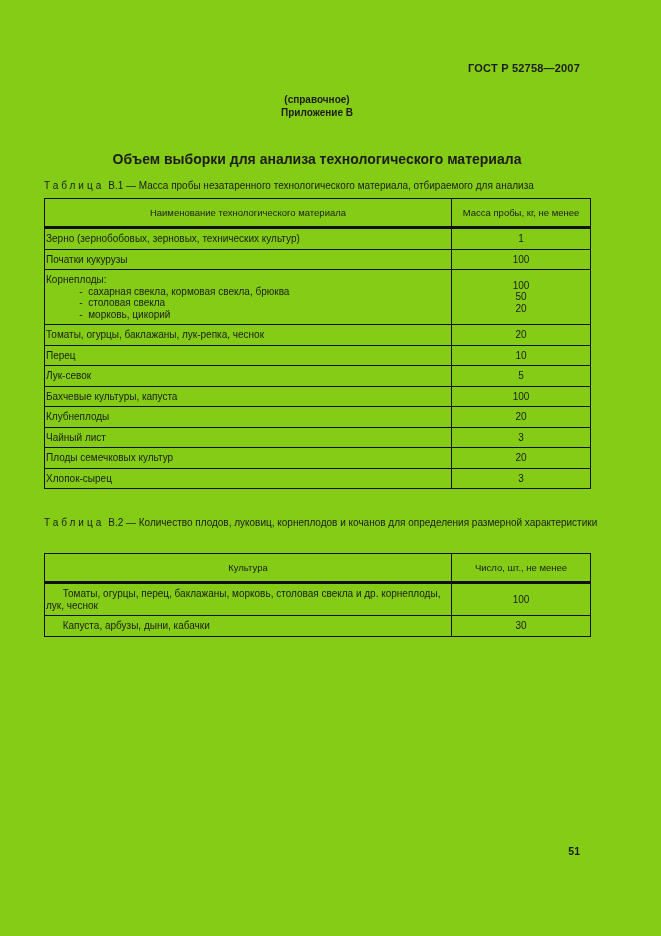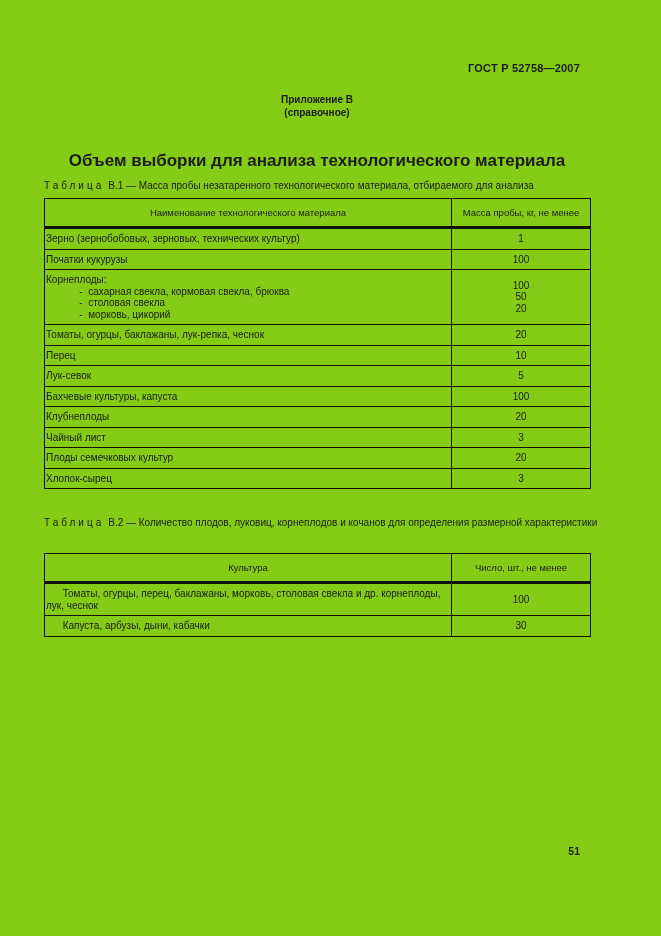--- a/index.html
+++ b/index.html
@@ -15,21 +15,21 @@
   .doc-number {
     position:absolute; top:62px; right:81px;
     font-size:11px; font-weight:bold; letter-spacing:0.2px;
   }
   .annex {
     position:absolute; top:93px; left:44px; width:546px;
     text-align:center; font-size:10px; font-weight:bold; line-height:13px;
   }
   .section-title {
     position:absolute; top:151px; left:44px; width:546px;
-    text-align:center; font-size:17px; font-weight:bold;
+    text-align:center; font-size:14px; font-weight:bold;
   }
   .tbl-caption {
     position:absolute; left:44px; width:560px;
     font-size:10px; line-height:13px;
   }
   .cap-b1 { top:179px; }
   .cap-b2 { top:516px; }
   .spaced { letter-spacing:3px; margin-right:4px; }
   table.gost {
     position:absolute; left:44px; width:546px;
@@ -63,22 +63,22 @@
   }
 </style>
 </head>
 <body>
 
 <div class="page">
 
   <div class="doc-number">ГОСТ Р 52758—2007</div>
 
   <div class="annex">
+    <div>(справочное)</div>
     <div>Приложение В</div>
-    <div>(справочное)</div>
   </div>
 
   <div class="section-title">Объем выборки для анализа технологического материала</div>
 
   <div class="tbl-caption cap-b1"><span class="spaced">Таблица</span><span>В.1 — Масса пробы незатаренного технологического материала, отбираемого для анализа</span></div>
 
   <table class="gost tbl-b1">
     <colgroup>
         <col class="col-name">
         <col class="col-val">

